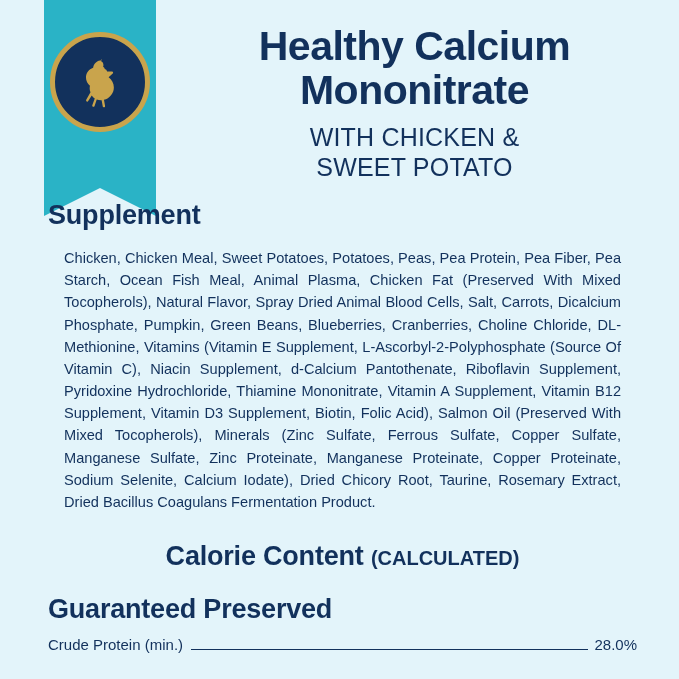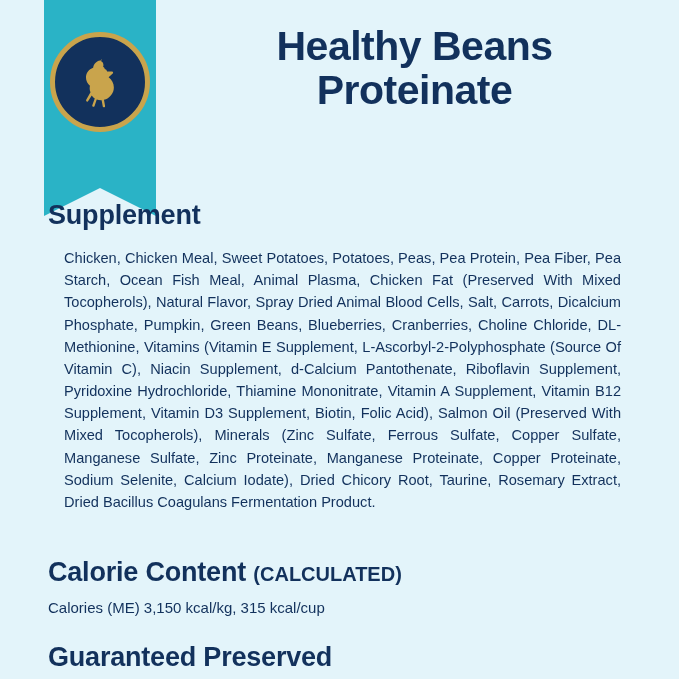--- a/index.html
+++ b/index.html
@@ -98,21 +98,21 @@
     letter-spacing: 0;
   }
   .ingredients-text {
     font-size: 14.6px;
     line-height: 1.52;
     color: #12315c;
     text-align: justify;
     margin: 16px;
   }
 
-  .calorie-block { margin-top: 44px; }
+  .calorie-block { margin-top: 28px; text-align: center; }
   .calorie-text {
     font-size: 15px;
     line-height: 1.5;
     margin: 0;
   }
 
   .ga-block { margin-top: 22px; }
   .ga-row {
     display: flex;
     align-items: baseline;
@@ -137,36 +137,39 @@
   <div class="medallion">
     <svg width="58" height="58" viewBox="0 0 64 64" aria-hidden="true">
       <g fill="#c9a44c">
         <path d="M34 8c-5 0-9 3.6-9.6 8.3-4.6 1.6-7.9 5.8-7.9 10.8 0 3.6 1.7 6.8 4.4 8.9-.5 2.3-.4 4.8.6 7.3l-4.7 8.4c-.5.9.2 2 1.2 2 .4 0 .8-.2 1-.6l3.9-6.2c.9 1.3 2 2.4 3.3 3.3l-2.7 7.4c-.3.9.3 1.8 1.2 1.8.6 0 1.1-.4 1.3-1l2.4-7c1.5.5 3.1.8 4.8.8h.6l1.2 6.6c.1.7.8 1.2 1.5 1.1.7-.1 1.2-.8 1.1-1.5l-1.2-6.7c6.3-1.7 10.9-7.2 10.9-13.7 0-4.6-2.3-8.7-5.8-11.3l4.6-4.2c.8-.7.3-2-.8-2h-5.5c-.7-2.3-2.3-4.2-4.4-5.3.3-.6.4-1.3.4-2 0-1.9-1.1-3.6-2.8-4.4l1-.9c.6-.5.2-1.4-.5-1.4z"></path>
         <circle cx="38.5" cy="16.5" r="1.6" fill="#12315c"></circle>
       </g>
     </svg>
   </div>
   <div class="title-block">
     <div class="title-main">
-      <div>Healthy Beans</div>
-      <div>Proteinate</div>
+      <div>Healthy Calcium</div>
+      <div>Mononitrate</div>
+    </div>
+    <div class="title-sub">
+      <div>WITH CHICKEN &amp;</div>
+      <div>SWEET POTATO</div>
     </div>
   </div>
 </div>
 
 <div class="content">
 
   <div class="ingredients-block">
     <h2 class="section-heading">Supplement</h2>
     <p class="ingredients-text">Chicken, Chicken Meal, Sweet Potatoes, Potatoes, Peas, Pea Protein, Pea Fiber, Pea Starch, Ocean Fish Meal, Animal Plasma, Chicken Fat (Preserved With Mixed Tocopherols), Natural Flavor, Spray Dried Animal Blood Cells, Salt, Carrots, Dicalcium Phosphate, Pumpkin, Green Beans, Blueberries, Cranberries, Choline Chloride, DL-Methionine, Vitamins (Vitamin E Supplement, L-Ascorbyl-2-Polyphosphate (Source Of Vitamin C), Niacin Supplement, d-Calcium Pantothenate, Riboflavin Supplement, Pyridoxine Hydrochloride, Thiamine Mononitrate, Vitamin A Supplement, Vitamin B12 Supplement, Vitamin D3 Supplement, Biotin, Folic Acid), Salmon Oil (Preserved With Mixed Tocopherols), Minerals (Zinc Sulfate, Ferrous Sulfate, Copper Sulfate, Manganese Sulfate, Zinc Proteinate, Manganese Proteinate, Copper Proteinate, Sodium Selenite, Calcium Iodate), Dried Chicory Root, Taurine, Rosemary Extract, Dried Bacillus Coagulans Fermentation Product.</p>
   </div>
 
   <div class="calorie-block">
     <h2 class="section-heading"><span>Calorie Content</span> <span class="paren">(CALCULATED)</span></h2>
-    <p class="calorie-text">Calories (ME) 3,150 kcal/kg, 315 kcal/cup</p>
   </div>
 
   <div class="ga-block">
     <h2 class="section-heading">Guaranteed Preserved</h2>
 
     <div class="ga-row">
       <span class="ga-label">Crude Protein (min.)</span>
       <span class="ga-dots"></span>
       <span class="ga-value">28.0%</span>
     </div>

